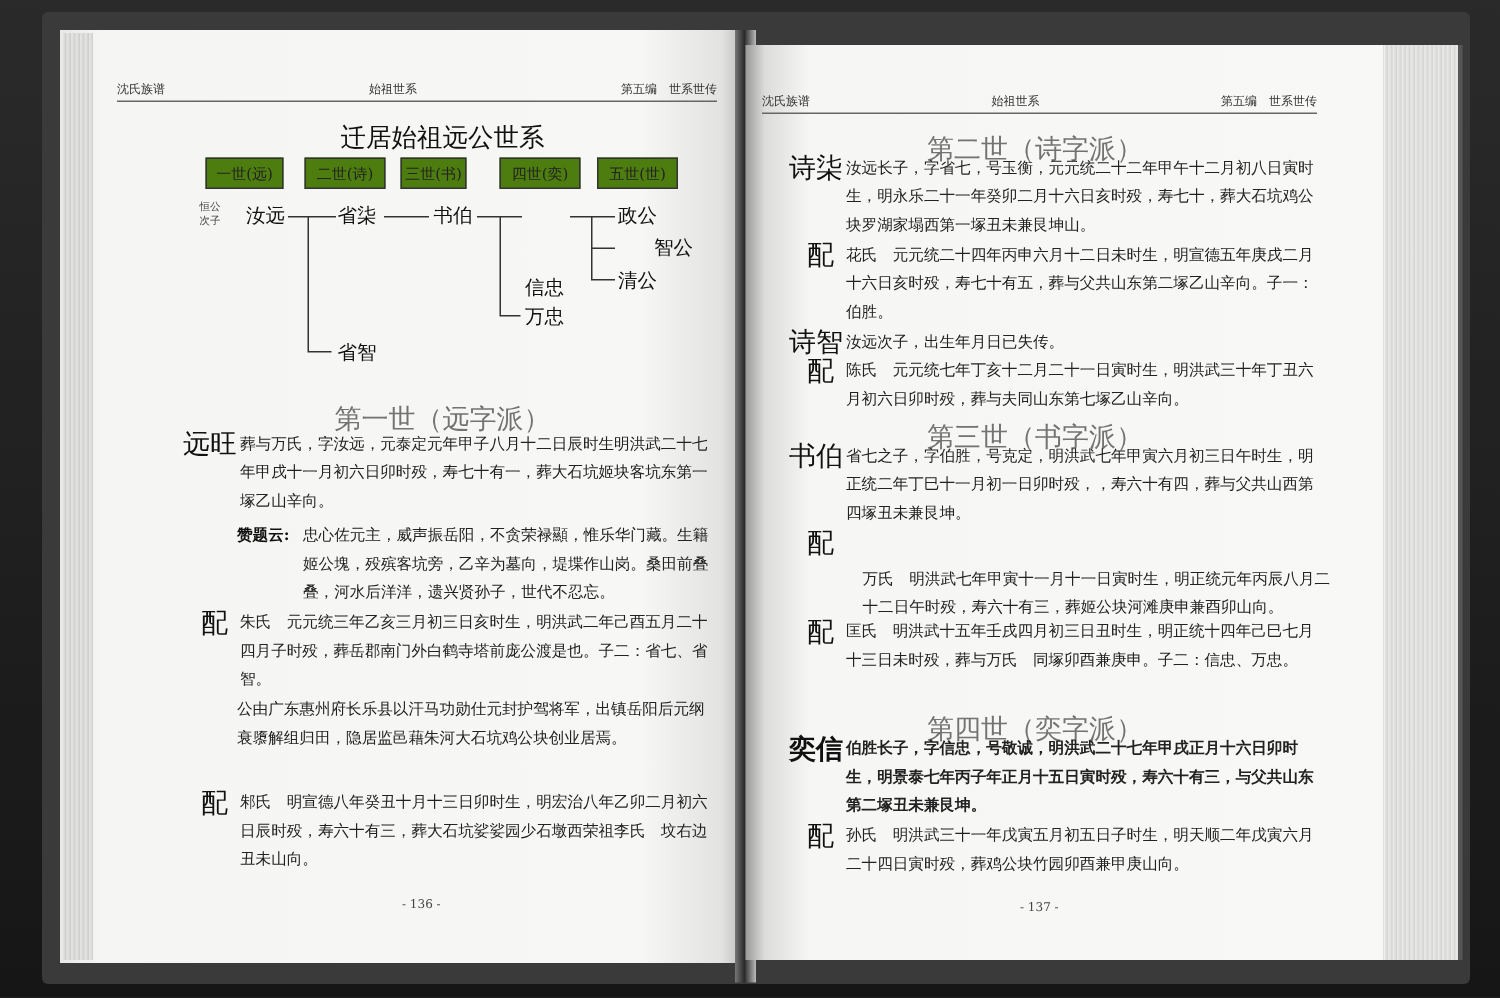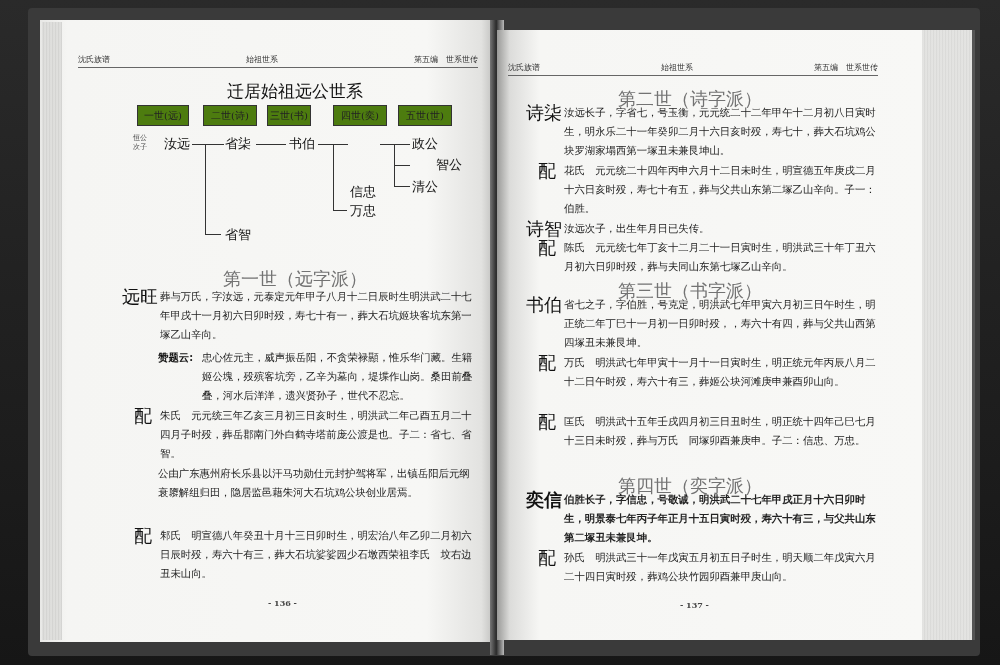--- a/index.html
+++ b/index.html
@@ -31,21 +31,21 @@
   .gen-box { position: absolute; top: 105px; height: 21px; font-size: 10px; border: 1px solid #333; display: flex; align-items: center; justify-content: center; background: #4d7c0f; }
 
   .tree-name { position: absolute; font-family: "DejaVu Sans", sans-serif; font-size: 13px; color: #111; }
   .line { position: absolute; background: #333; }
   .note-small { position: absolute; font-size: 7px; line-height: 9px; color: #444; }
 
   .section-title { position: absolute; text-align: center; font-family: "DejaVu Sans", sans-serif; font-size: 18px; color: #737373; }
   .entry { position: absolute; font-size: 10.4px; line-height: 19px; color: #222; }
   .entry .label { position: absolute; left: 0; top: 0; font-family: "DejaVu Sans", sans-serif; font-size: 18px; color: #111; }
   .entry .text { position: absolute; }
-  .pageno { position: absolute; font-size: 8px; color: #444; font-weight: bold; }
+  .pageno { position: absolute; font-size: 8px; color: #444; }
 </style>
 </head>
 <body>
 
 <div class="scan-bg"></div>
 <div class="cover"></div>
 <div class="page-stack"></div>
 
 <div class="page page-left"></div>
 <div class="page-stack-left"></div>
@@ -144,21 +144,21 @@
 </div>
 
 <div class="section-title" style="left:505px;top:279px;width:370px;">第三世（书字派）</div>
 
 <div class="entry" style="left:526px;top:295px;width:350px;height:60px;">
   <span class="label">书伯</span>
   <span class="text" style="left:38px;width:312px;">省七之子，字伯胜，号克定，明洪武七年甲寅六月初三日午时生，明正统二年丁巳十一月初一日卯时殁，，寿六十有四，葬与父共山西第四塚丑未兼艮坤。</span>
 </div>
 <div class="entry" style="left:538px;top:353px;width:338px;height:60px;">
   <span class="label">配</span>
-  <span class="text" style="left:26px;width:312px;">万氏　明洪武七年甲寅十一月十一日寅时生，明正统元年丙辰八月二十二日午时殁，寿六十有三，葬姬公块河滩庚申兼酉卯山向。</span>
+  <span class="text" style="left:37px;width:312px;margin-top:24px;">万氏　明洪武七年甲寅十一月十一日寅时生，明正统元年丙辰八月二十二日午时殁，寿六十有三，葬姬公块河滩庚申兼酉卯山向。</span>
 </div>
 <div class="entry" style="left:538px;top:412px;width:338px;height:60px;">
   <span class="label">配</span>
   <span class="text" style="left:26px;width:312px;">匡氏　明洪武十五年壬戌四月初三日丑时生，明正统十四年己巳七月十三日未时殁，葬与万氏　同塚卯酉兼庚申。子二：信忠、万忠。</span>
 </div>
 
 <div class="section-title" style="left:505px;top:474px;width:370px;">第四世（奕字派）</div>
 
 <div class="entry" style="left:526px;top:490px;width:350px;height:60px;font-weight:bold;">
   <span class="label">奕信</span>

